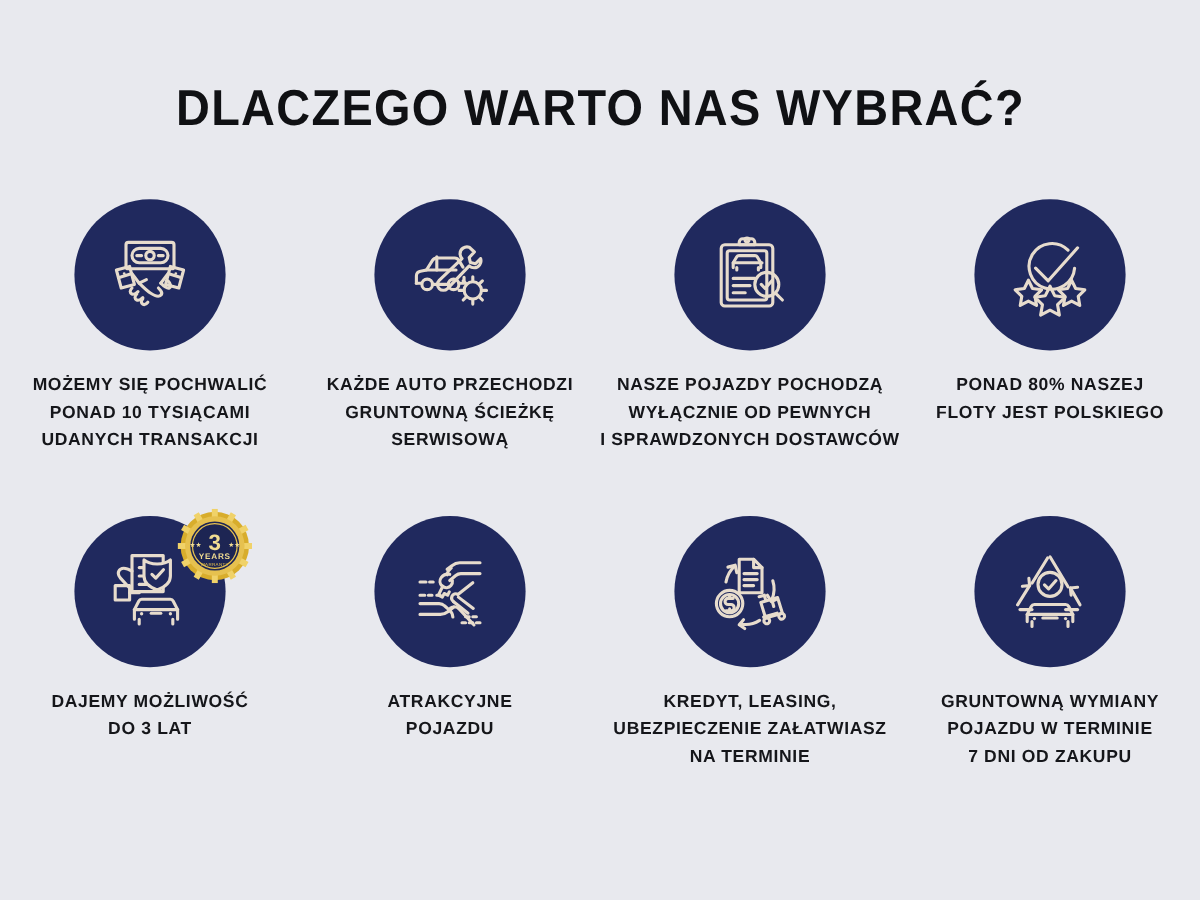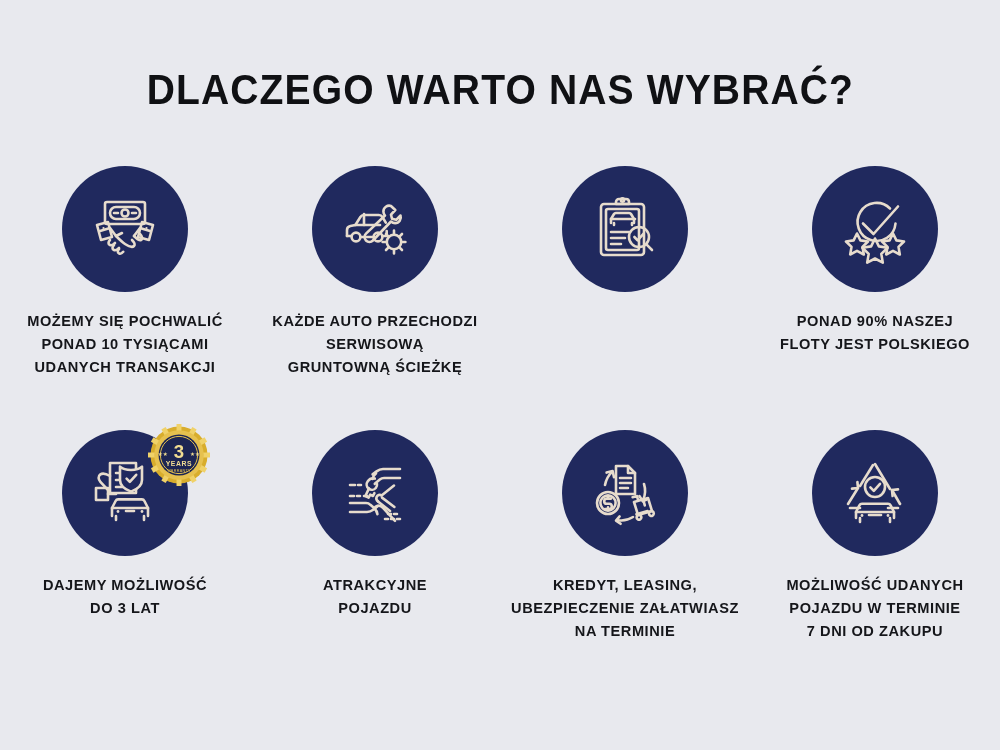--- a/index.html
+++ b/index.html
@@ -151,22 +151,22 @@
             <path d="M22.4 45h13.2"></path>
             <path d="M44.5 44h4.2v-5"></path>
             <path d="M53 14c-3.6-1.2-7.6 1.4-7.6 5.4 0 1.6.6 3 1.6 4.1L28 41.6c-1.9 1.9-1.9 5 0 6.9s5 1.9 6.9 0l18.1-19c1.1 1 2.5 1.6 4.1 1.6 4 0 6.6-4 5.4-7.6l-4.3 4.3-4.2-1-1-4.2L57.3 18z"></path>
             <circle cx="56" cy="50" r="7.2"></circle>
             <path d="M56 38.6v4M56 57.4v4M44.6 50h4M63.4 50h4M48 42l2.8 2.8M61.2 55.2l2.8 2.8M64 42l-2.8 2.8M50.8 55.2 48 58"></path>
           </svg>
         </div>
       </div>
       <div class="caption">
         <span class="line">KAŻDE AUTO PRZECHODZI</span>
+        <span class="line">GRUNTOWNĄ ŚCIEŻKĘ</span>
         <span class="line">SERWISOWĄ</span>
-        <span class="line">GRUNTOWNĄ ŚCIEŻKĘ</span>
       </div>
     </div>
 
     <div class="cell">
       <div class="badge-wrap">
         <div class="circle">
           <svg width="74" height="74" viewBox="0 0 74 74" fill="none" stroke="#e7dccd" stroke-width="2.6" stroke-linecap="round" stroke-linejoin="round">
             <rect x="13" y="12" width="43" height="51" rx="3"></rect>
             <rect x="18" y="17" width="33" height="41" rx="2"></rect>
             <path d="M28 12v-2c0-1.7 1.3-3 3-3h7c1.7 0 3 1.3 3 3v2z"></path>
@@ -174,36 +174,41 @@
             <path d="M23 31v-4l3-5c.4-.7 1-1 1.8-1h13.4c.8 0 1.4.3 1.8 1l3 5v4"></path>
             <path d="M23 27h24"></path>
             <path d="M26 31v2M44 31v2"></path>
             <path d="M23 40h18M23 46h14M23 52h10"></path>
             <circle cx="51" cy="45" r="10"></circle>
             <path d="M46.4 45l3.2 3.4 6-6.8"></path>
             <path d="M58.4 52.4 64 58"></path>
           </svg>
         </div>
       </div>
+      <div class="caption">
+        <span class="line">NASZE POJAZDY POCHODZĄ</span>
+        <span class="line">WYŁĄCZNIE OD PEWNYCH</span>
+        <span class="line">I SPRAWDZONYCH DOSTAWCÓW</span>
+      </div>
     </div>
 
     <div class="cell">
       <div class="badge-wrap">
         <div class="circle">
           <svg width="74" height="74" viewBox="0 0 74 74" fill="none" stroke="#e7dccd" stroke-width="2.6" stroke-linecap="round" stroke-linejoin="round">
             <path d="M52 16.5a19 19 0 1 0 5.5 15"></path>
             <path d="M25 31.5 L35.5 42 L60 14.5"></path>
             <path d="M37 46.5l3.9 7.9 8.7 1.3-6.3 6.2 1.5 8.7-7.8-4.1-7.8 4.1 1.5-8.7-6.3-6.2 8.7-1.3z"></path>
             <path d="M19 41.5l3.4 6.9 7.6 1.1-5.5 5.4 1.3 7.6-6.8-3.6-6.8 3.6 1.3-7.6-5.5-5.4 7.6-1.1z"></path>
             <path d="M55 41.5l3.4 6.9 7.6 1.1-5.5 5.4 1.3 7.6-6.8-3.6-6.8 3.6 1.3-7.6-5.5-5.4 7.6-1.1z"></path>
           </svg>
         </div>
       </div>
       <div class="caption">
-        <span class="line">PONAD 90% NASZEJ</span>
+        <span class="line">PONAD 80% NASZEJ</span>
         <span class="line">FLOTY JEST POLSKIEGO</span>
       </div>
     </div>
 
     <div class="cell row2">
       <div class="badge-wrap">
         <div class="circle">
           <svg width="78" height="78" viewBox="0 0 78 78" fill="none" stroke="#e7dccd" stroke-width="2.6" stroke-linecap="round" stroke-linejoin="round">
             <path d="M24 9h26v30H24z"></path>
             <path d="M30 19h14M30 26h14M30 33h10"></path>
@@ -328,20 +333,20 @@
             <path d="M18 62v-6l3.4-6.6c.5-1 1.4-1.6 2.6-1.6h26c1.2 0 2.1.6 2.6 1.6L56 56v6"></path>
             <path d="M18 56h38"></path>
             <path d="M31 59h12"></path>
             <path d="M22 62v4M52 62v4"></path>
             <circle cx="24" cy="59.5" r="1.4" fill="#e7dccd" stroke="none"></circle>
             <circle cx="50" cy="59.5" r="1.4" fill="#e7dccd" stroke="none"></circle>
           </svg>
         </div>
       </div>
       <div class="caption">
-        <span class="line">MOŻLIWOŚĆ UDANYCH</span>
+        <span class="line">GRUNTOWNĄ WYMIANY</span>
         <span class="line">POJAZDU W TERMINIE</span>
         <span class="line">7 DNI OD ZAKUPU</span>
       </div>
     </div>
 
   </div>
 </div>
 
 </body></html>

